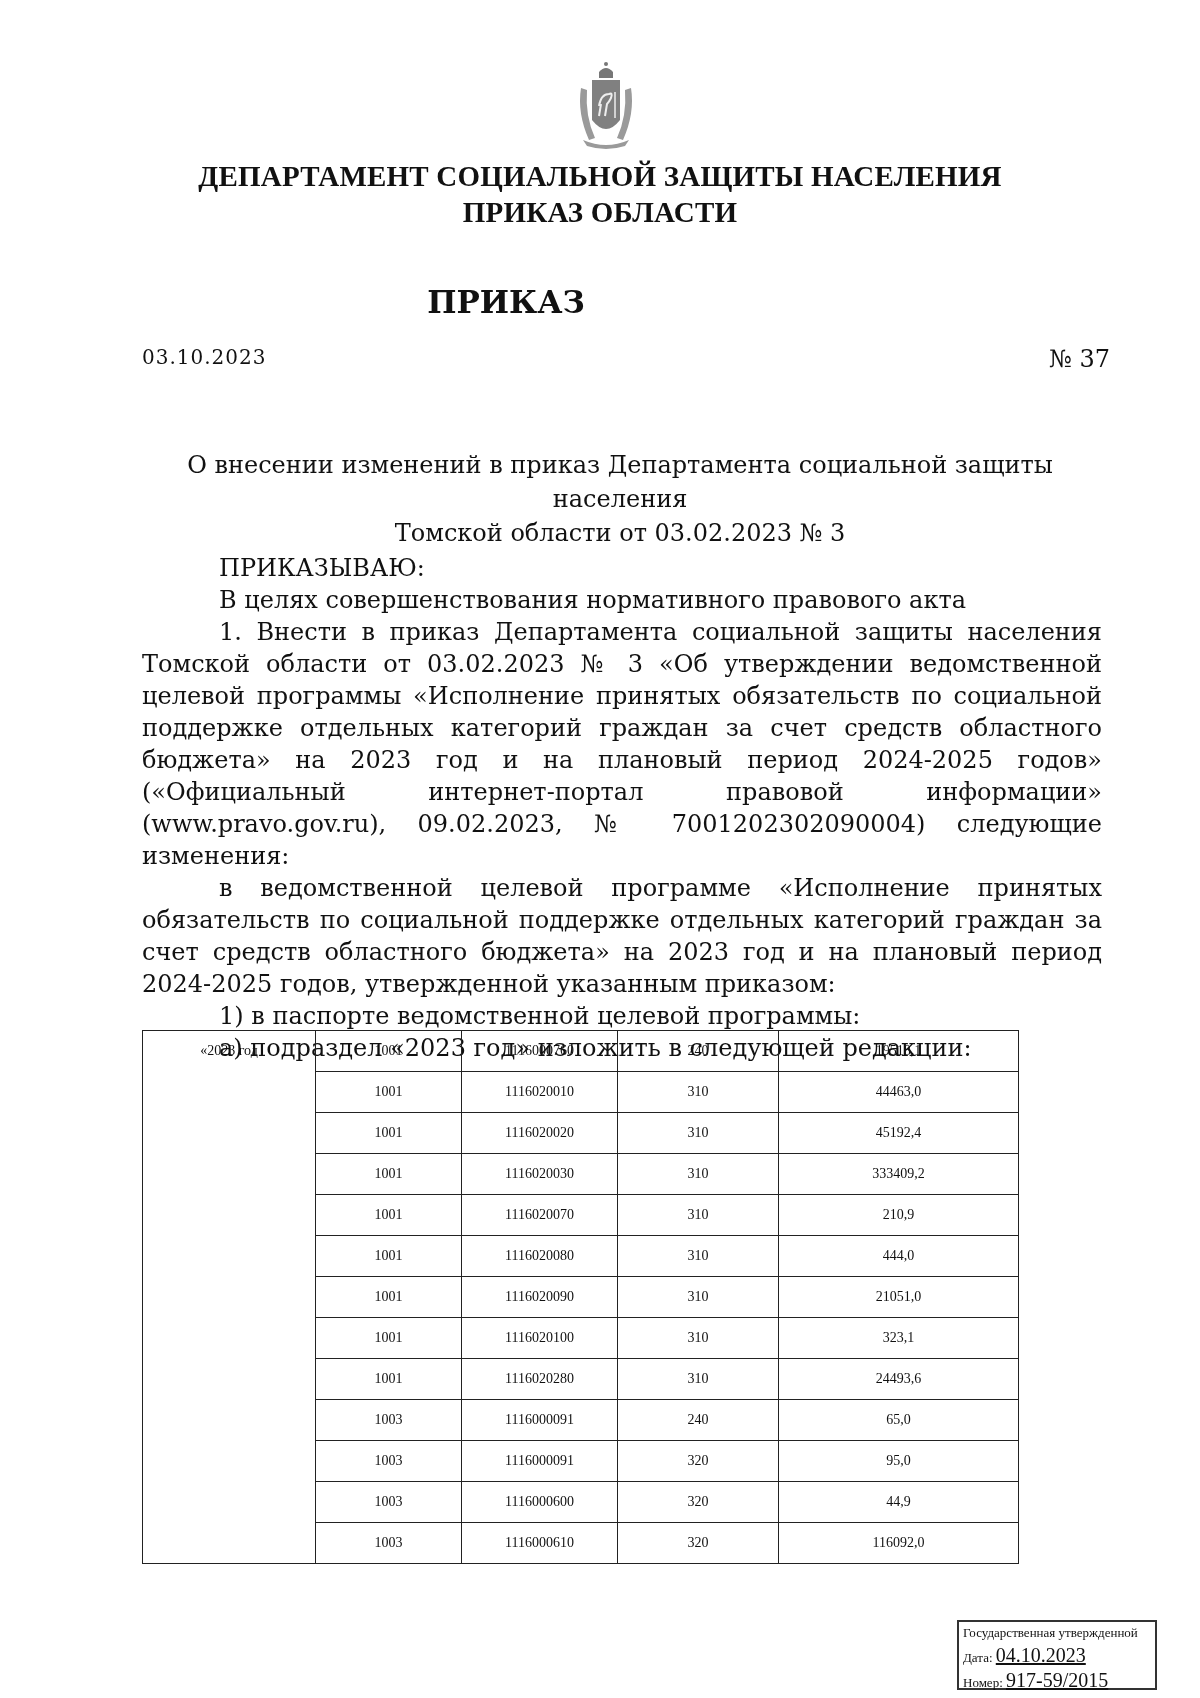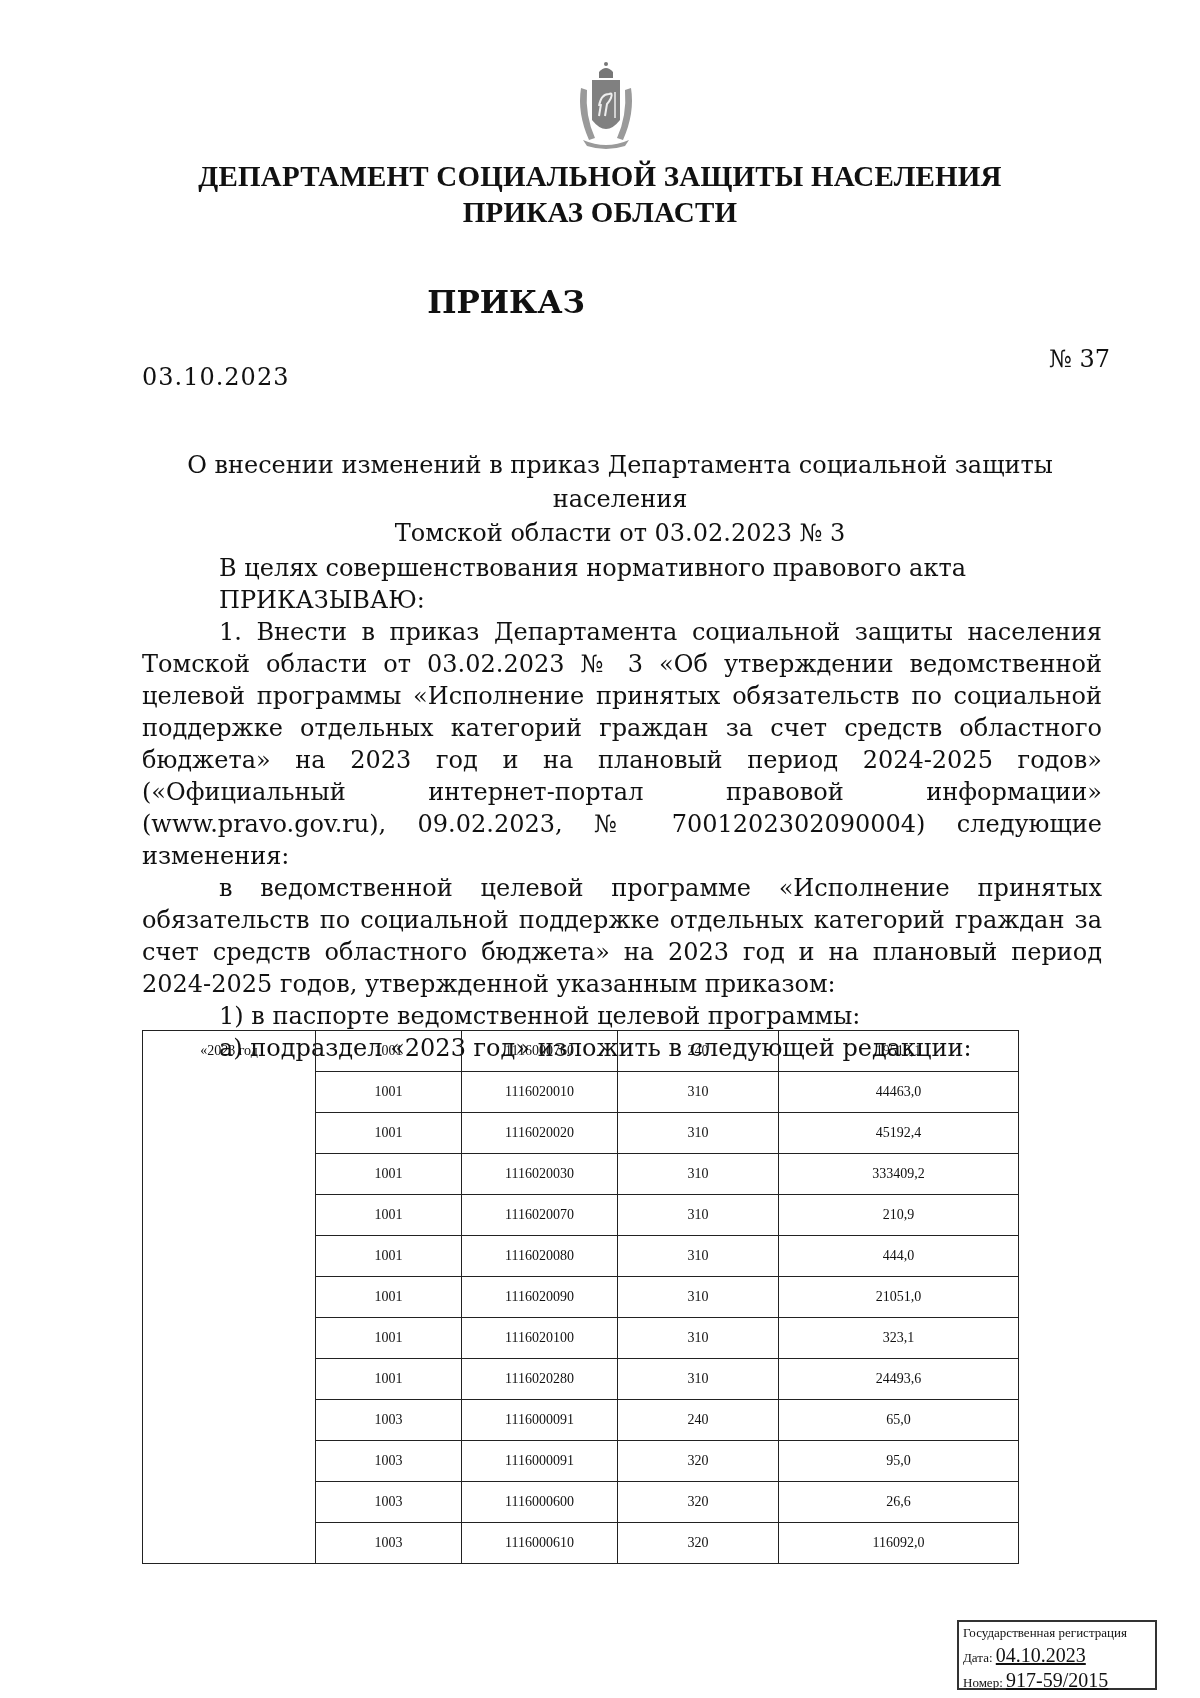--- a/index.html
+++ b/index.html
@@ -2,21 +2,21 @@
 <html><head>
 <meta charset="utf-8">
 <style>
   html, body { margin:0; padding:0; background:#ffffff; }
   body { width:1200px; height:1698px; position:relative; overflow:hidden; color:#111; font-family:"DejaVu Serif", serif; }
   .emblem { position:absolute; left:575px; top:58px; width:60px; width:62px; height:92px; }
   .org { position:absolute; left:0; width:1200px; text-align:center; font-weight:bold; font-size:29px; letter-spacing:0.2px;font-family:Liberation Serif, serif; }
   .org1 { top:160px; }
   .org2 { top:196px; }
   .title { position:absolute; left:0; width:1012px; top:255px; text-align:center; font-weight:bold; font-size:31px;margin-top:29px; }
-  .date { position:absolute; left:142px; top:363px; font-size:24px; letter-spacing:1px; }
+  .date { position:absolute; left:142px; top:345px; font-size:20px; letter-spacing:1px; }
   .number { position:absolute; right:90px; top:345px; font-size:24px; }
   .subject { position:absolute; left:140px; width:960px; top:448px; text-align:center; font-size:24px; line-height:34px; }
   .body { position:absolute; left:142px; width:960px; top:552px; font-size:24px; line-height:32px; }
   .body p { margin:0; text-align:justify; text-align-last:left; }
   .ind { text-indent:77px; }
   table.budget { position:absolute; left:142px; top:1030px; width:877px; border-collapse:collapse; font-size:14px; font-family:"Liberation Serif", serif; }
   table.budget td { border:1px solid #222; height:40px; text-align:center; padding:0; }
   table.budget td.first { vertical-align:top; padding-top:12px; width:172px; }
   table.budget td.c1 { width:145px; }
   table.budget td.c2 { width:155px; }
@@ -45,22 +45,22 @@
 <div class="title">ПРИКАЗ</div>
 <div class="date">03.10.2023</div>
 <div class="number">№ 37</div>
 
 <div class="subject">
   <div>О внесении изменений в приказ Департамента социальной защиты населения</div>
   <div>Томской области от 03.02.2023 № 3</div>
 </div>
 
 <div class="body">
+  <p class="ind">ПРИКАЗЫВАЮ:</p>
   <p class="ind">В целях совершенствования нормативного правового акта</p>
-  <p class="ind">ПРИКАЗЫВАЮ:</p>
   <p class="ind">1. Внести в приказ Департамента социальной защиты населения Томской области от 03.02.2023 № 3 «Об утверждении ведомственной целевой программы «Исполнение принятых обязательств по социальной поддержке отдельных категорий граждан за счет средств областного бюджета» на 2023 год и на плановый период 2024-2025 годов» («Официальный интернет-портал правовой информации» (www.pravo.gov.ru), 09.02.2023, № 7001202302090004) следующие изменения:</p>
   <p class="ind">в ведомственной целевой программе «Исполнение принятых обязательств по социальной поддержке отдельных категорий граждан за счет средств областного бюджета» на 2023 год и на плановый период 2024-2025 годов, утвержденной указанным приказом:</p>
   <p class="ind">1) в паспорте ведомственной целевой программы:</p>
   <p class="ind">а) подраздел «2023 год» изложить в следующей редакции:</p>
 </div>
 
 <table class="budget">
   <tbody id="budget-body">
     <tr>
       <td class="first" rowspan="13">«2023 год</td>
@@ -126,28 +126,28 @@
       <tr>
         <td class="c1">1003</td>
         <td class="c2">1116000091</td>
         <td class="c3">320</td>
         <td>95,0</td>
       </tr>
       <tr>
         <td class="c1">1003</td>
         <td class="c2">1116000600</td>
         <td class="c3">320</td>
-        <td>26,6</td>
+        <td>44,9</td>
       </tr>
       <tr>
         <td class="c1">1003</td>
         <td class="c2">1116000610</td>
         <td class="c3">320</td>
         <td>116092,0</td>
       </tr>
     </tbody>
 </table>
 
 <div class="stamp">
-  <div>Государственная регистрация</div>
+  <div>Государственная утвержденной</div>
   <div><span>Дата:</span> <span class="big">04.10.2023</span></div>
   <div><span>Номер:</span> <span class="big">917-59/2015</span></div>
 </div>
 
 </body></html>

